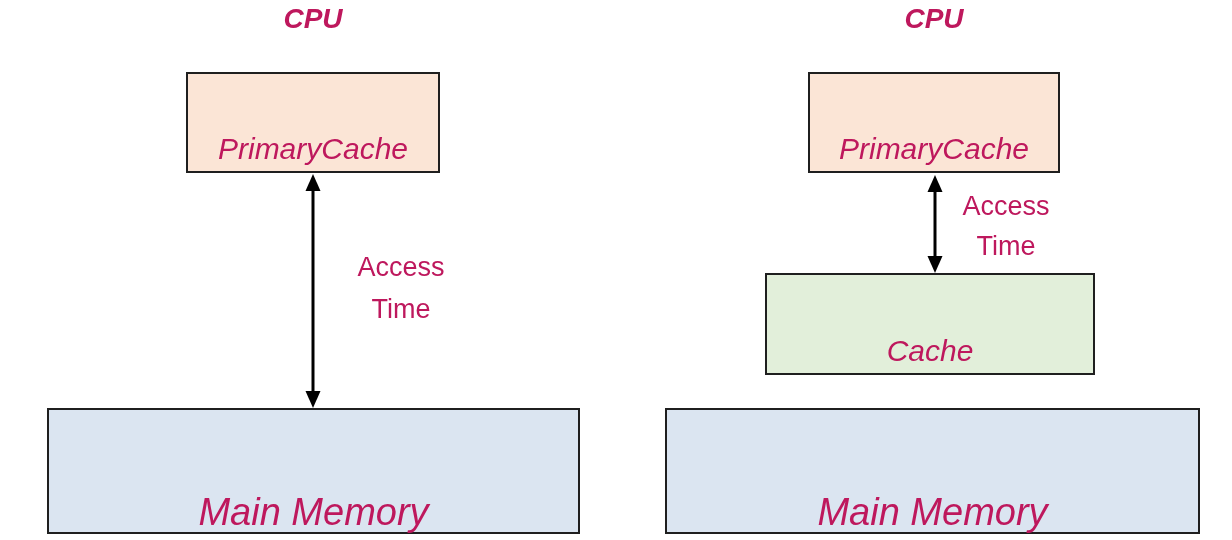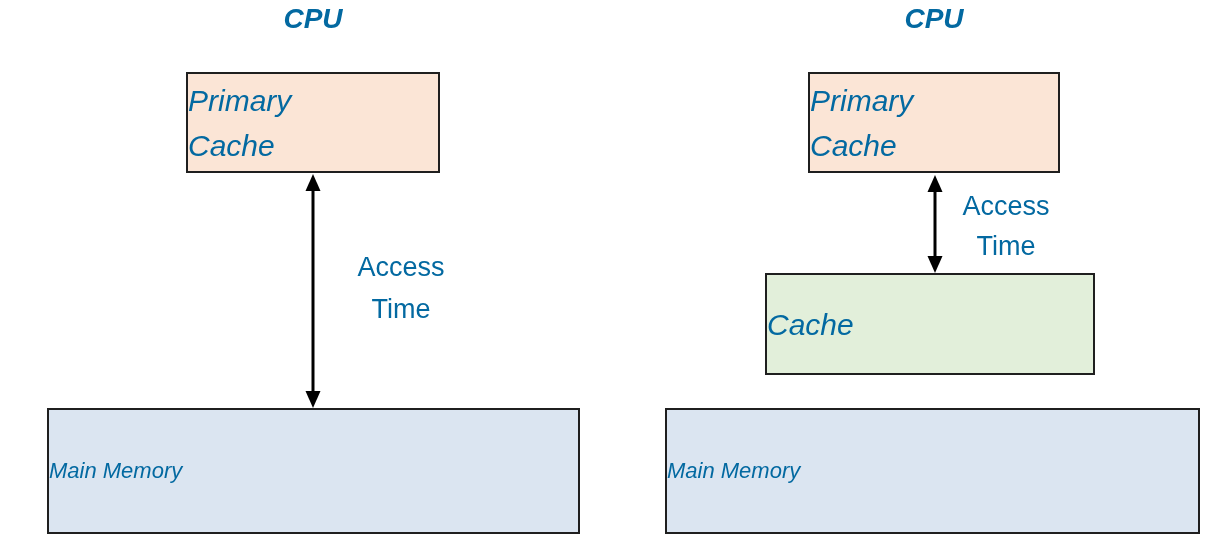--- a/index.html
+++ b/index.html
@@ -2,48 +2,47 @@
 <html><head>
 <meta charset="utf-8">
 <style>
   html, body { margin: 0; padding: 0; background: #ffffff; }
   .canvas {
     position: relative;
     width: 1232px;
     height: 540px;
     background: #ffffff;
     font-family: "Liberation Sans", sans-serif;
-    color: #0369a1;
+    color: #be185d;
     overflow: hidden;
   }
   .abs { position: absolute; }
   .cpu-title {
     font-size: 28px;
     font-weight: bold;
     font-style: italic;
     text-align: center;
     line-height: 34px;
   }
   .box {
     box-sizing: border-box;
     border: 2px solid #1f1f1f;
     display: flex;
-    flex-direction: column;
-    align-items: flex-start;
+    align-items: flex-end;
     justify-content: center;
     text-align: center;
   }
   .box .label-line {
     font-size: 30px;
     font-style: italic;
     line-height: 45px;
     white-space: nowrap;
   }
   .mm-label {
-    font-size: 22px;
+    font-size: 38px;
     font-style: italic;
     line-height: 40px;
     white-space: nowrap;
   }
   .access-label {
     text-align: center;
     font-size: 27px;
     line-height: 42px;
     font-style: normal;
   }

